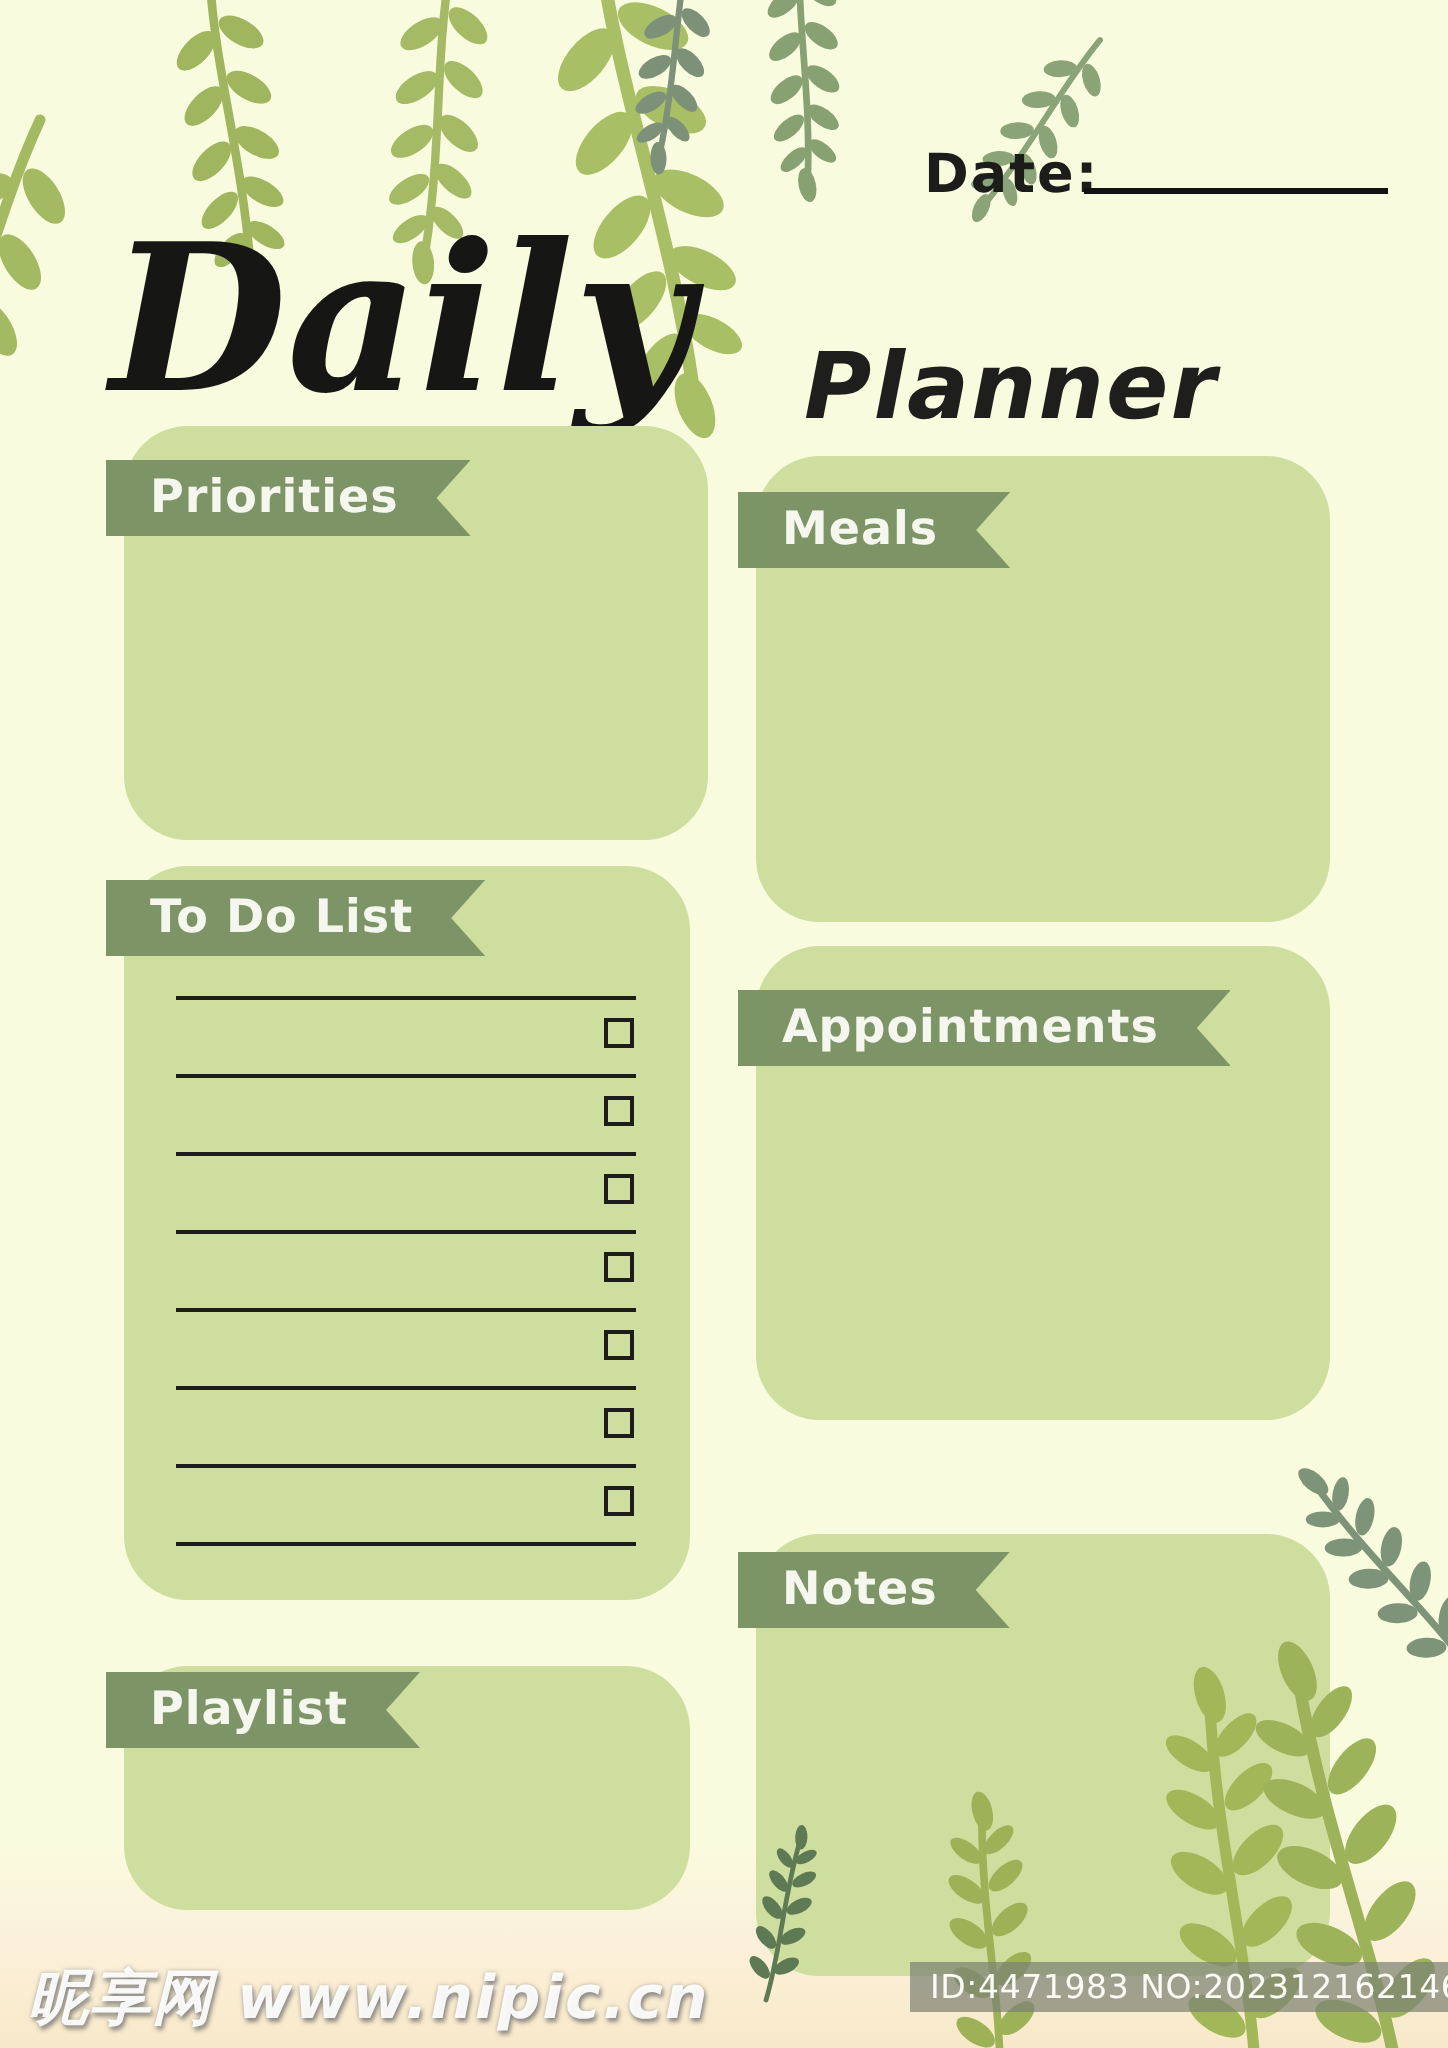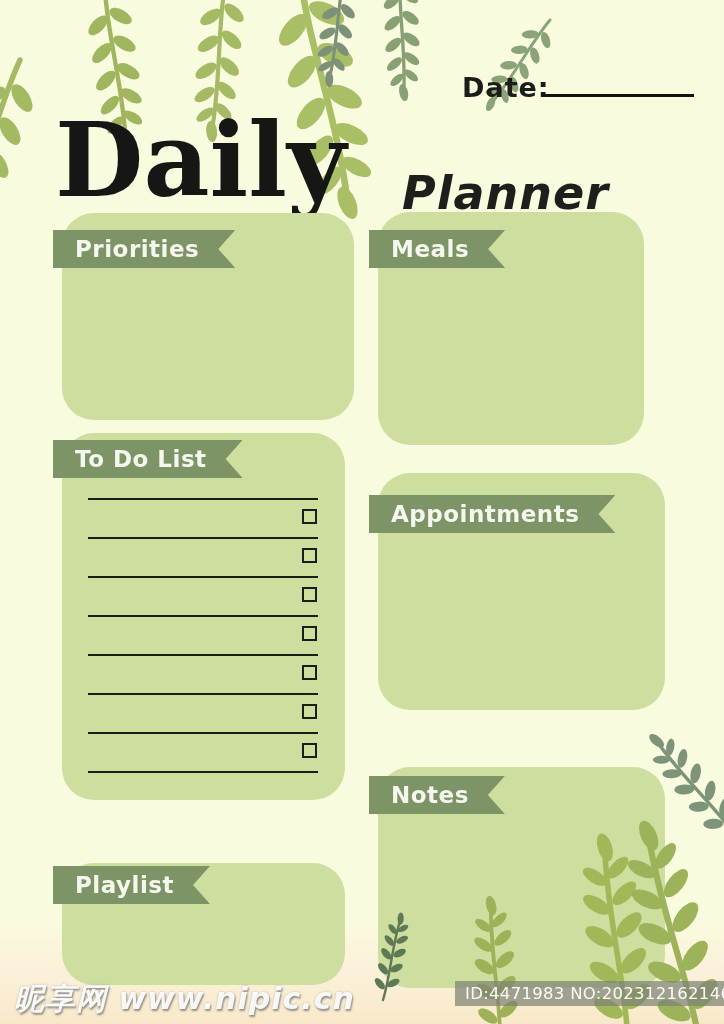--- a/index.html
+++ b/index.html
@@ -27,35 +27,35 @@
   svg.decor{position:absolute;left:0;top:0;width:724px;height:1024px;pointer-events:none;}
   #decor-top{z-index:1;}
   #decor-bottom{z-index:3;}
 
   .header{position:absolute;left:0;top:0;width:100%;height:210px;z-index:2;margin-top:44px;}
   .date-label{position:absolute;left:462px;top:28px;font-size:27px;font-weight:bold;letter-spacing:1px;}
   .date-line{position:absolute;left:542px;top:22px;width:152px;height:31px;border-bottom:3px solid #121210;}
   .title-script{
     position:absolute;left:55px;top:60px;
     font-family:"DejaVu Serif","Liberation Serif",serif;
-    font-weight:bold;
+    font-style:italic;font-weight:bold;
     font-size:102px;line-height:1.1;color:#161614;
   }
   .title-plain{
     position:absolute;left:402px;top:122px;
     font-size:46px;font-weight:bold;letter-spacing:1px;color:#1e1e1c;font-style:italic;
   }
 
   .panel{position:absolute;background:var(--panel);border-radius:32px;z-index:2;}
   #sec-priorities{left:62px;top:213px;width:292px;height:207px;}
-  #sec-meals{left:378px;top:212px;width:266px;height:233px;}
+  #sec-meals{left:378px;top:228px;width:287px;height:233px;}
   #sec-todo{left:62px;top:433px;width:283px;height:367px;}
   #sec-appointments{left:378px;top:473px;width:287px;height:237px;}
   #sec-notes{left:378px;top:739px;width:287px;height:221px;margin-top:28px;}
-  #sec-playlist{left:62px;top:833px;width:283px;height:122px;margin-top:30px;}
+  #sec-playlist{left:62px;top:833px;width:283px;height:122px;}
 
   .ribbon{
     position:absolute;left:-9px;
     height:38px;line-height:38px;
     background:var(--ribbon);color:var(--ribbon-text);
     font-size:23px;letter-spacing:.5px;font-weight:600;
     padding:0 36px 0 22px;
     clip-path:polygon(0 0,100% 0,calc(100% - 17px) 50%,100% 100%,0 100%);
     white-space:nowrap;
   }

